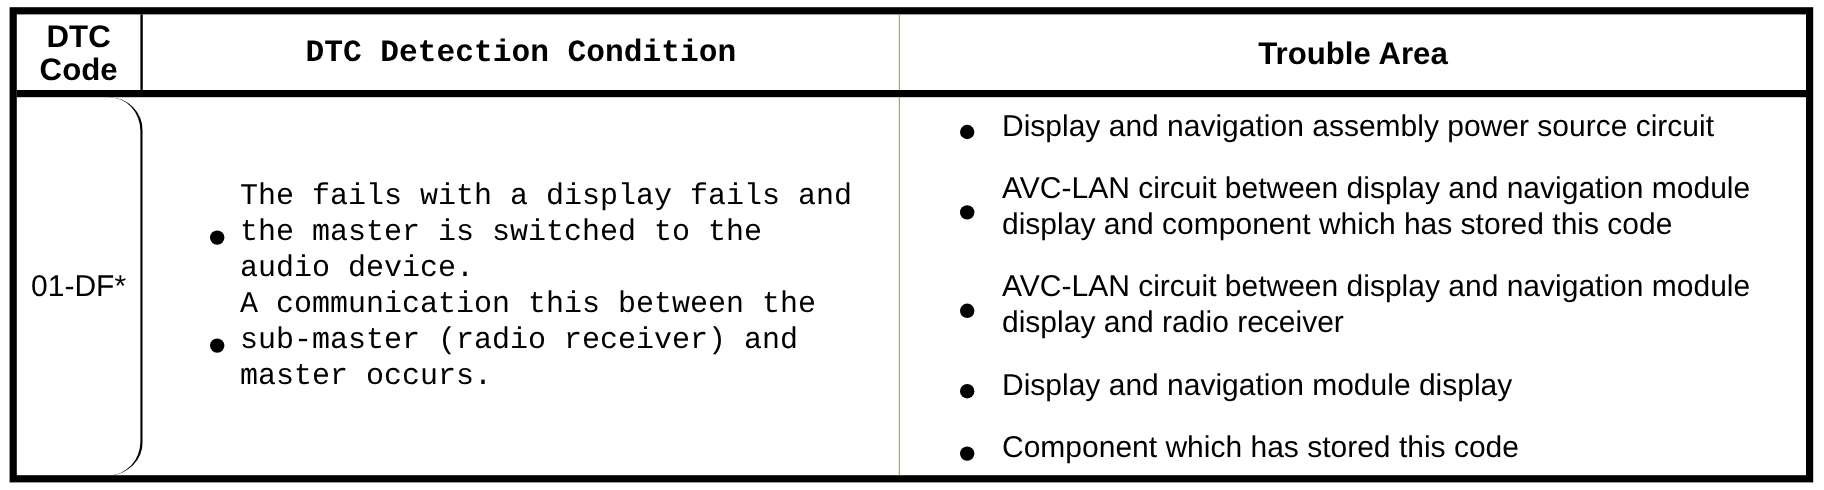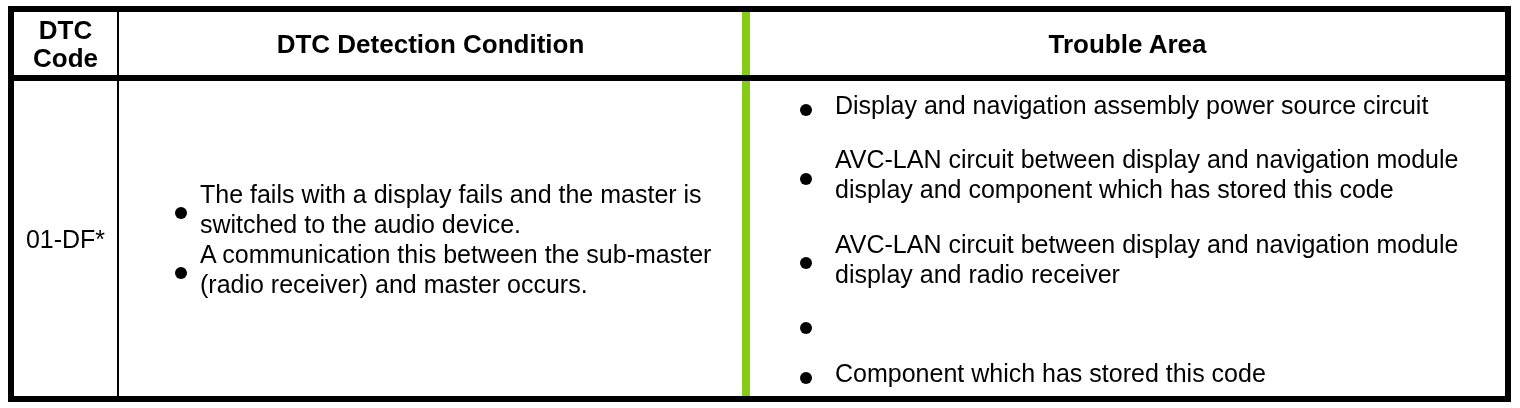--- a/index.html
+++ b/index.html
@@ -21,31 +21,31 @@
     height: 396px;
     border: 6px solid #000000;
     background: #ffffff;
     display: flex;
     flex-direction: column;
   }
   .trow { display: flex; width: 100%; align-items: stretch; }
   .header-row { flex: 0 0 69px; border-bottom: 6px solid #000000; }
   .body-row { flex: 1 1 auto; min-height: 0; }
   .col-code { flex: 0 0 105px; border-right: 2px solid #000000; }
-  .col-cond { flex: 0 0 631px; border-right: 8px solid #84cc16; }
+  .col-cond { flex: 0 0 631px; border-right: 1px solid #84cc16; font-family: Liberation Mono, monospace; }
   .col-trouble { flex: 1 1 auto; }
   .header-cell {
     display: flex; align-items: center; justify-content: center;
     text-align: center; font-weight: 700; font-size: 26px; line-height: 28px;
   }
   .hwrap { display: inline-block; }
   .col-code .hwrap { max-width: 72px; }
   .code-cell {
     display: flex; align-items: center; justify-content: center;
-    font-size: 25px; line-height: 30px;
+    font-size: 25px; line-height: 30px; border-radius: 28px;
   }
   .cond-cell {
     display: flex; flex-direction: column; justify-content: center;
     font-size: 25px; line-height: 30px;
     padding: 0 25px 0 2px;
   }
   .cond-intro { margin: 0 0 28px 0; }
   .bullet-item { display: flex; align-items: center; padding-left: 35px; }
   .dot {
     flex: 0 0 12px; width: 12px; height: 12px;
@@ -106,20 +106,21 @@
         <div class="bullet-item">
           <span class="dot"></span>
           <span class="btext">AVC-LAN circuit between display and navigation module display and component which has stored this code</span>
         </div>
         <div class="bullet-item">
           <span class="dot"></span>
           <span class="btext">AVC-LAN circuit between display and navigation module display and radio receiver</span>
         </div>
         <div class="bullet-item">
           <span class="dot"></span>
+          <span class="btext">Display and navigation module display</span>
         </div>
         <div class="bullet-item">
           <span class="dot"></span>
           <span class="btext">Component which has stored this code</span>
         </div>
       </div>
 
     </div>
   </div>
 </div>

